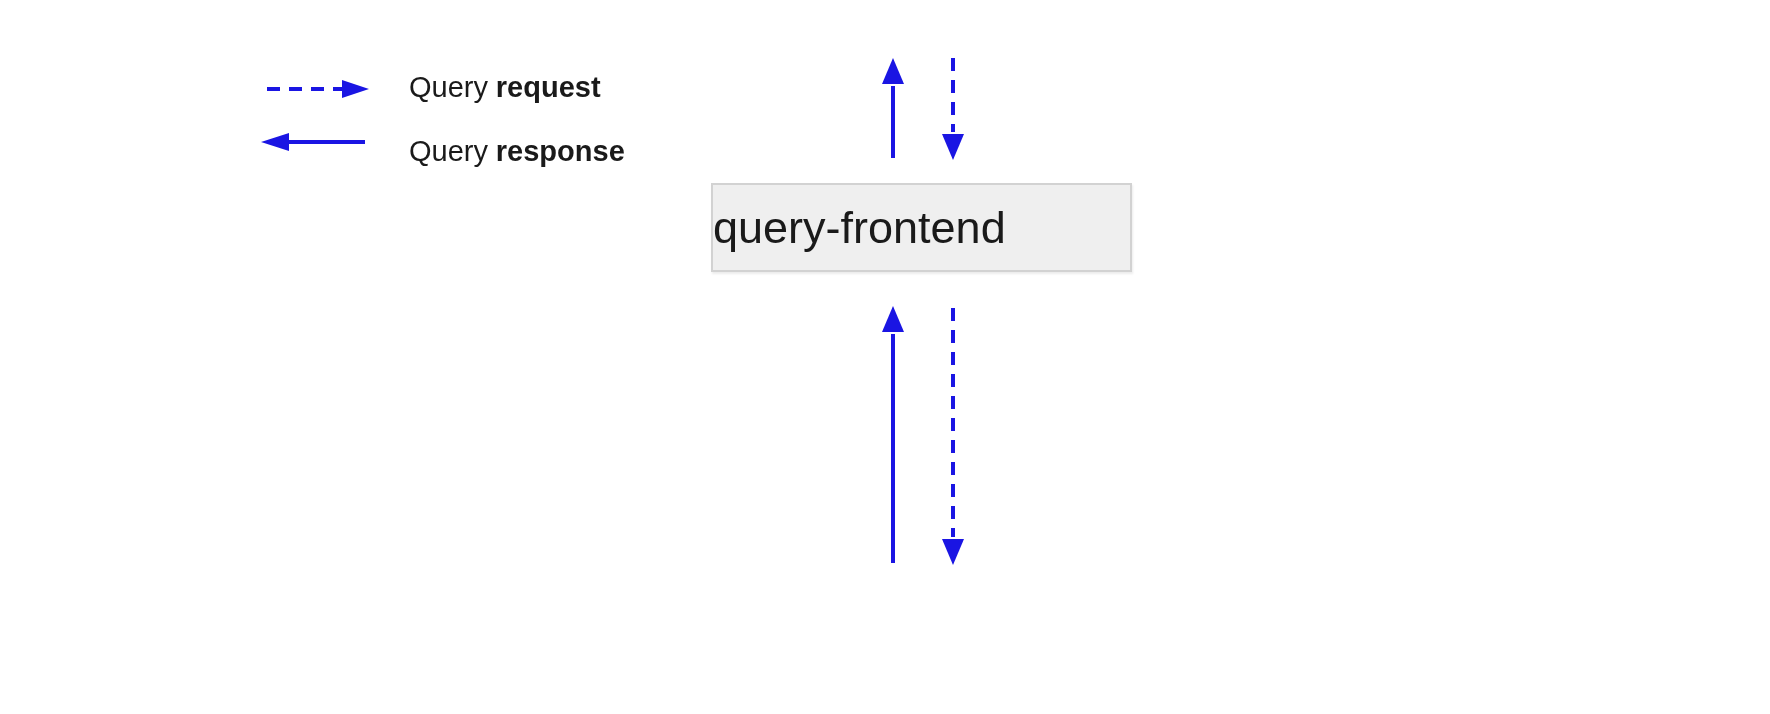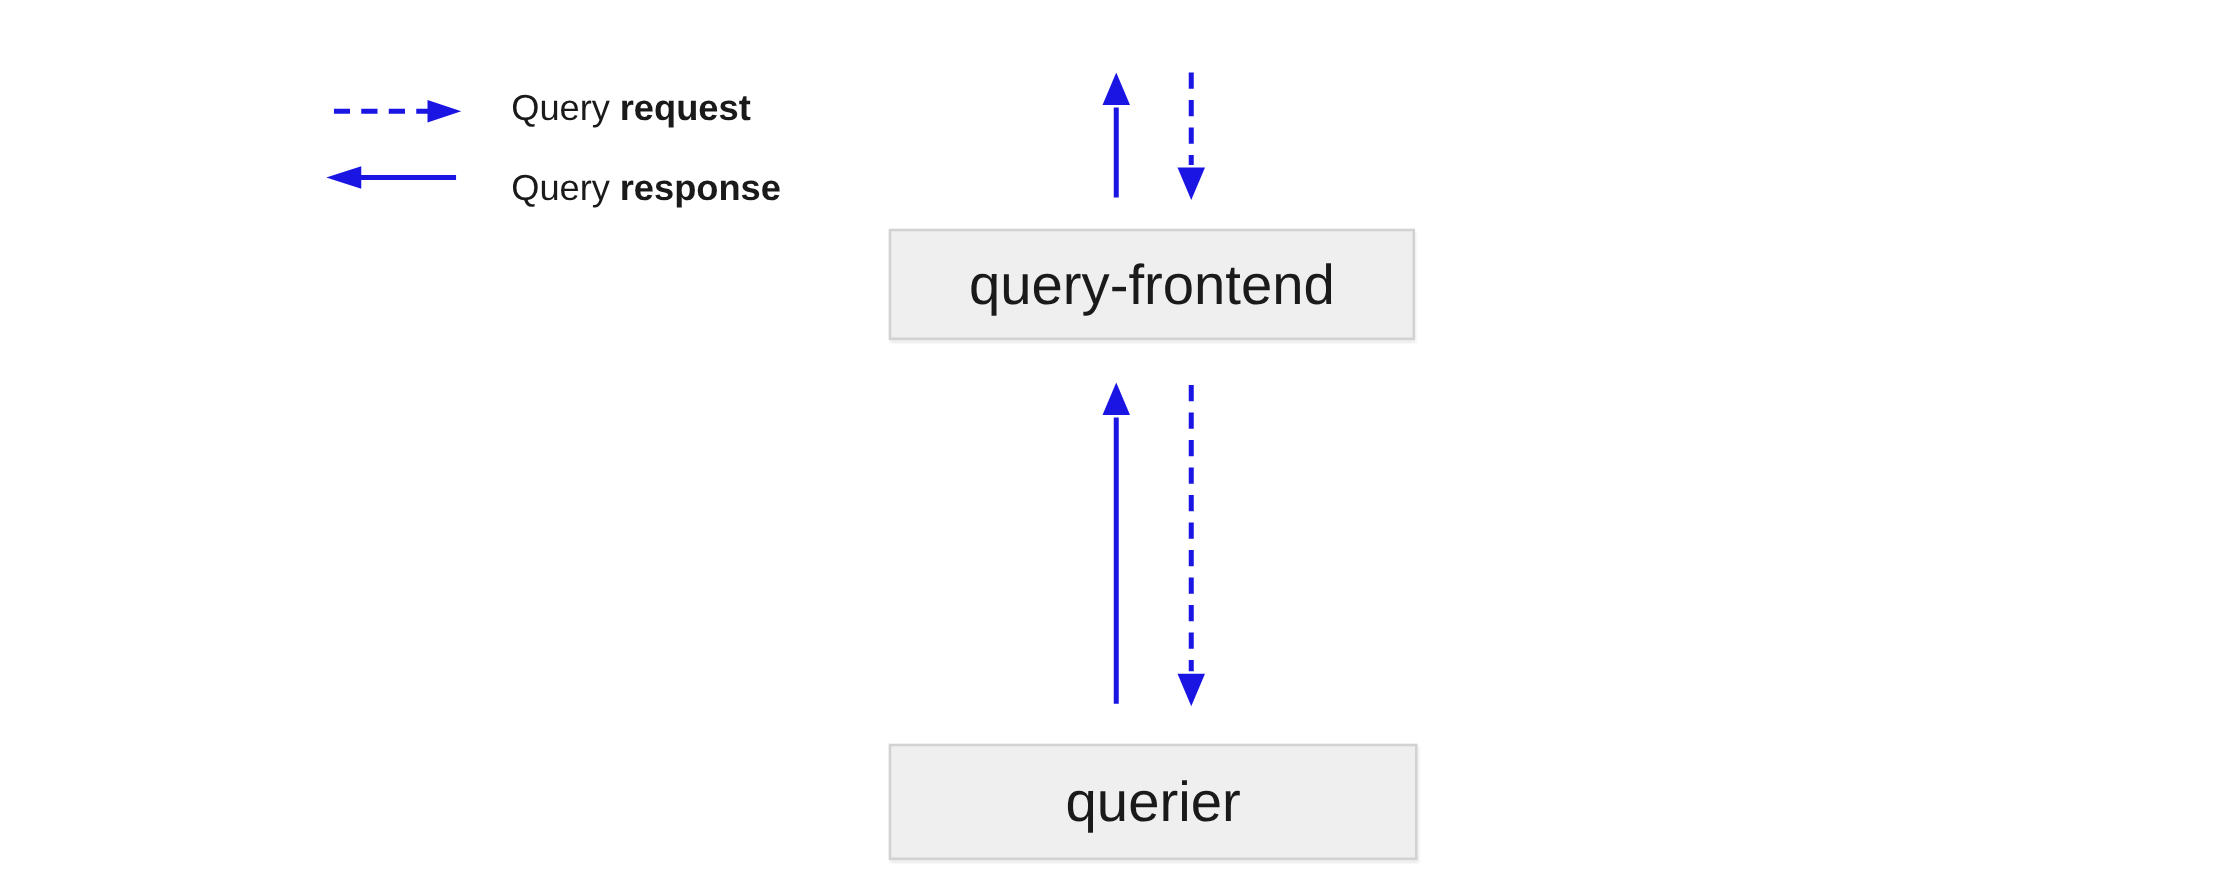--- a/index.html
+++ b/index.html
@@ -57,21 +57,20 @@
   .flow-arrows .edge-head { fill: var(--arrow-blue); }
 
   
   .node {
     position: absolute;
     background: var(--node-fill);
     border: 2px solid var(--node-border);
     box-shadow: 1px 2px 2px rgba(0,0,0,0.08);
     display: flex;
     align-items: center;
-    justify-content: center;
     font-size: 45px;
     color: var(--text-color);
     white-space: nowrap;
   }
   .node-query-frontend { left: 667px; top: 183px; width: 421px; height: 89px; }
   .node-querier        { left: 667px; top: 595px; width: 423px; height: 93px; }
 </style>
 </head>
 <body>
 
@@ -103,17 +102,14 @@
       <polygon points="909,160 898,134 920,134" class="edge-head"></polygon>
       <line x1="849" y1="563" x2="849" y2="334" class="edge"></line>
       <polygon points="849,306 838,332 860,332" class="edge-head"></polygon>
       <line x1="909" y1="308" x2="909" y2="537" class="edge dashed"></line>
       <polygon points="909,565 898,539 920,539" class="edge-head"></polygon>
     </svg>
 
   <div class="node node-query-frontend">
     <span>query-frontend</span>
   </div>
-  <div class="node node-querier">
-    <span>querier</span>
-  </div>
 
 </div>
 
 </body></html>

